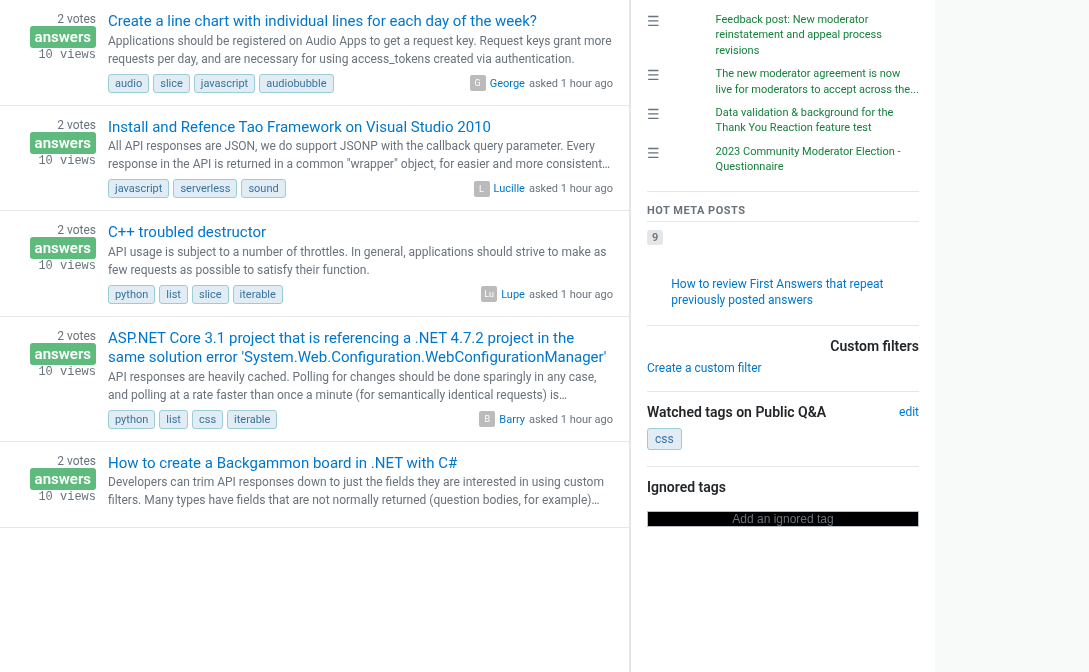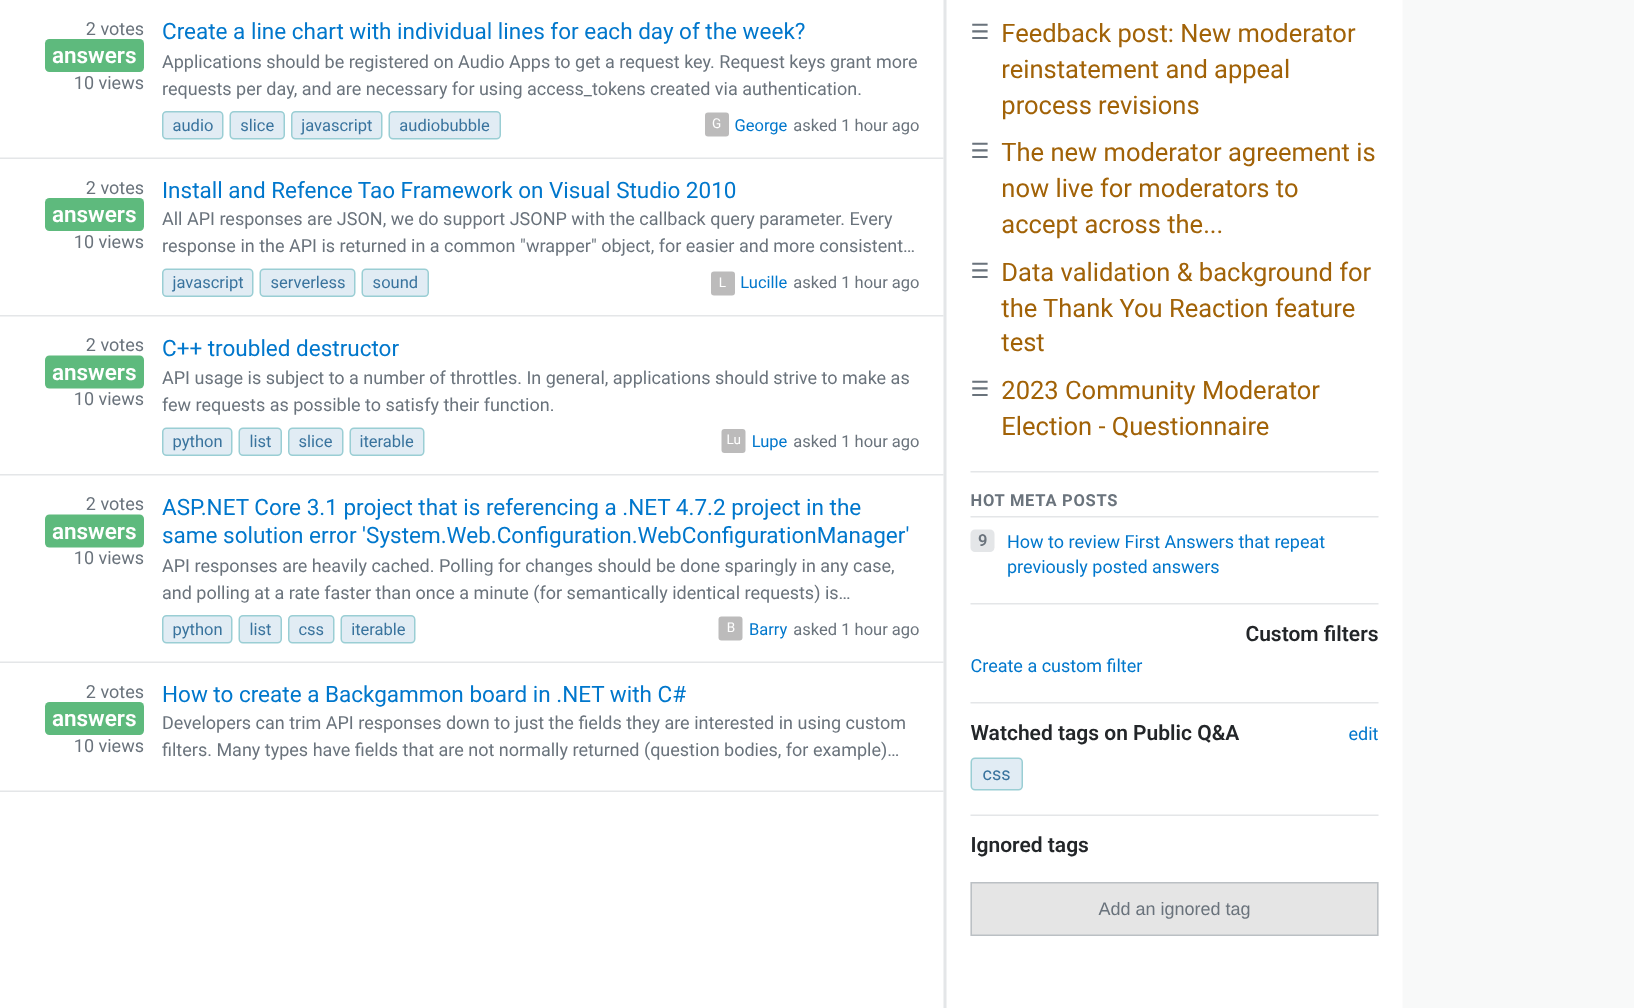--- a/index.html
+++ b/index.html
@@ -134,24 +134,25 @@
       margin-bottom: 8px;
       align-items: flex-start;
     }
     .meta-post-icon {
       color: #6a737c;
       font-size: 14px;
       flex-shrink: 0;
       margin-top: 1px;
     }
     .meta-post-text {
-      font-size: 17px;
-      color: #a16207;
+      font-size: 11px;
+      color: #15803d;
       line-height: 1.4;
       cursor: pointer;
+      margin-left: 48px;
     }
 
     
     .hot-meta-item {
       display: flex;
       gap: 8px;
       margin-bottom: 6px;
       align-items: flex-start;
     }
     .hot-meta-count {
@@ -161,20 +162,21 @@
       font-size: 11px;
       font-weight: 600;
       color: #6a737c;
       flex-shrink: 0;
     }
     .hot-meta-text {
       font-size: 12px;
       color: #0077cc;
       line-height: 1.4;
       cursor: pointer;
+      margin-top: 46px;
     }
 
     
     .custom-filters-header {
       display: flex;
       justify-content: flex-end;
       align-items: center;
       margin-bottom: 6px;
     }
     .custom-filters-title {
@@ -223,26 +225,26 @@
     }
 
     
     .ignored-tags-header {
       font-size: 14px;
       font-weight: 600;
       color: #232629;
       margin-bottom: 8px;
     }
     .add-ignored-btn {
-      background: #e5e5e5;
+      background: #000000;
       border: 1px solid #bbc0c4;
       border-radius: 0;
       color: #6a737c;
       font-size: 12px;
-      padding: 10px 10px;
+      padding: 0 10px;
       cursor: pointer;
       width: 100%;
       text-align: center;
       margin-top: 8px;
     }
 
     
     .sidebar-divider {
       border: none;
       border-top: 1px solid #e4e6e8;
@@ -262,20 +264,21 @@
       text-align: right;
     }
     .answers-row {
       font-size: 12px;
       text-align: right;
     }
     .views-row {
       font-size: 12px;
       color: #6a737c;
       text-align: right;
+      font-family: Liberation Mono, monospace;
     }
   </style>
 </head>
 <body>
 
 <div class="layout">
 
   <div class="main">
 
     <div id="questions-container">

